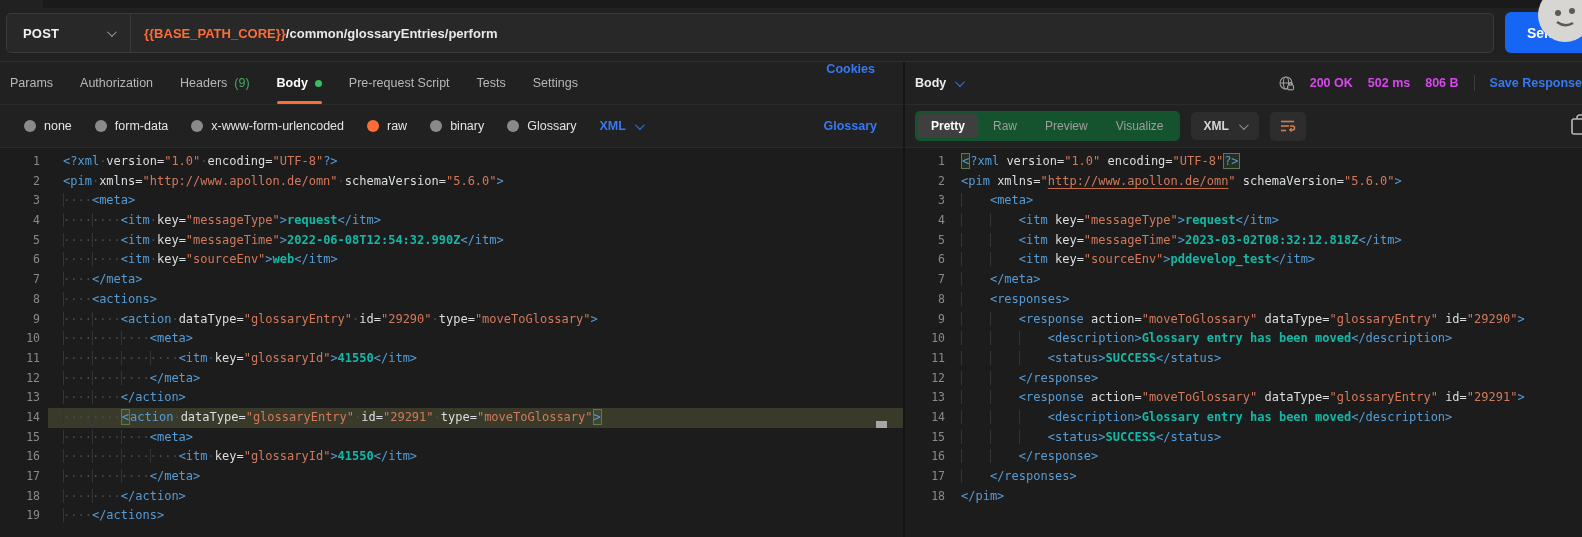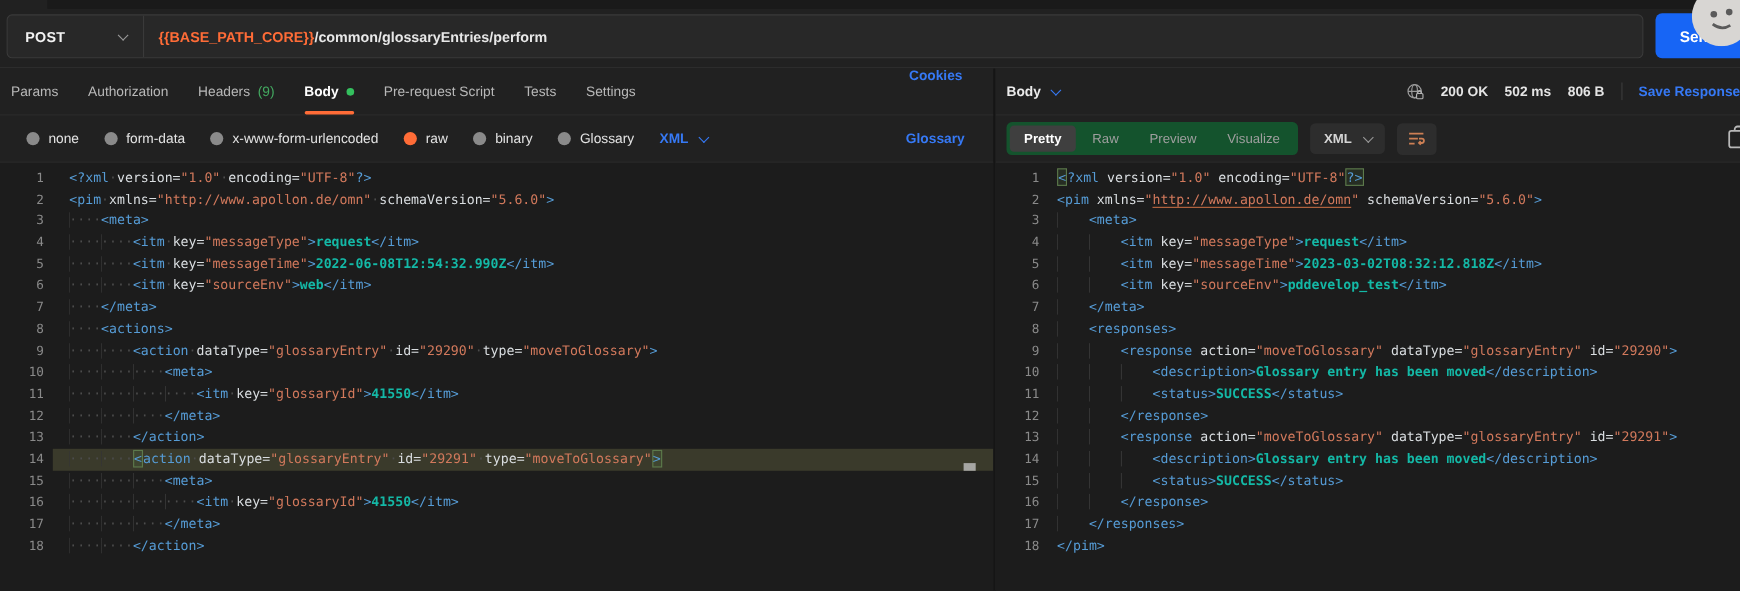--- a/index.html
+++ b/index.html
@@ -52,21 +52,21 @@
   .radio.sel { background:#ff6c37; }
   .lang-select { display:flex; align-items:center; gap:9px; color:#3679f5; font-weight:600; font-size:12.5px; cursor:pointer; }
   .lang-select .chev { border-color:#3679f5; }
   .beautify { margin-left:auto; color:#3679f5; font-weight:600; font-size:12.5px; cursor:pointer; }
   
   .resp-header { height:43px; flex:none; display:flex; align-items:center; padding:0 0 0 10px; border-bottom:1px solid #2b2b2b; }
   .resp-body-label { display:flex; align-items:center; gap:9px; color:#ececec; font-weight:700; font-size:12.5px; cursor:pointer; }
   .resp-body-label .chev { border-color:#3679f5; }
   .resp-meta { margin-left:auto; display:flex; align-items:center; gap:15px; white-space:nowrap; }
   .resp-meta > * { flex:none; }
-  .stat-green { color:#e5e5e5; font-size:12.5px; font-weight:600; }
+  .stat-green { color:#d946ef; font-size:12.5px; font-weight:600; }
   .meta-divider { width:1px; height:16px; background:#3c3c3c; }
   .save-resp { color:#3679f5; font-weight:600; font-size:12.5px; cursor:pointer; }
   
   .resp-tabs { height:43px; flex:none; display:flex; align-items:center; gap:11px; padding-left:10px; border-bottom:1px solid #2b2b2b; position:relative; }
   .rtab-group { display:flex; align-items:center; background:#14532d; border-radius:5px; padding:3px; gap:2px; }
   .rtab { padding:5px 13px; font-size:12px; color:#9f9f9f; border-radius:4px; cursor:pointer; }
   .rtab.active { background:#3f3f3f; color:#fff; font-weight:600; }
   .xml-btn { display:flex; align-items:center; gap:10px; background:#2d2d2d; border-radius:5px; padding:7px 13px;
              color:#d5d5d5; font-weight:600; font-size:12px; cursor:pointer; }
   .wrap-btn { background:#2d2d2d; border-radius:5px; width:36px; height:29px; display:flex; align-items:center; justify-content:center; cursor:pointer; }
@@ -196,20 +196,21 @@
         <div class="code-line"><span class="ln">9</span><span class="ct"><span class="iu wsd">····</span><span class="iu wsd">····</span><span class="tk-t">&lt;action</span><span class="wsd">·</span><span class="tk-a">dataType=</span><span class="tk-v">"glossaryEntry"</span><span class="wsd">·</span><span class="tk-a">id=</span><span class="tk-v">"29290"</span><span class="wsd">·</span><span class="tk-a">type=</span><span class="tk-v">"moveToGlossary"</span><span class="tk-t">&gt;</span></span></div>
         <div class="code-line"><span class="ln">10</span><span class="ct"><span class="iu wsd">····</span><span class="iu wsd">····</span><span class="iu wsd">····</span><span class="tk-t">&lt;meta&gt;</span></span></div>
         <div class="code-line"><span class="ln">11</span><span class="ct"><span class="iu wsd">····</span><span class="iu wsd">····</span><span class="iu wsd">····</span><span class="iu wsd">····</span><span class="tk-t">&lt;itm</span><span class="wsd">·</span><span class="tk-a">key=</span><span class="tk-v">"glossaryId"</span><span class="tk-t">&gt;</span><span class="tk-x">41550</span><span class="tk-t">&lt;/itm&gt;</span></span></div>
         <div class="code-line"><span class="ln">12</span><span class="ct"><span class="iu wsd">····</span><span class="iu wsd">····</span><span class="iu wsd">····</span><span class="tk-t">&lt;/meta&gt;</span></span></div>
         <div class="code-line"><span class="ln">13</span><span class="ct"><span class="iu wsd">····</span><span class="iu wsd">····</span><span class="tk-t">&lt;/action&gt;</span></span></div>
         <div class="code-line hl"><span class="ln">14</span><span class="ct"><span class="iu wsd">····</span><span class="iu wsd">····</span><span class="tk-hb">&lt;</span><span class="tk-t">action</span><span class="wsd">·</span><span class="tk-a">dataType=</span><span class="tk-v">"glossaryEntry"</span><span class="wsd">·</span><span class="tk-a">id=</span><span class="tk-v">"29291"</span><span class="wsd">·</span><span class="tk-a">type=</span><span class="tk-v">"moveToGlossary"</span><span class="tk-hb">&gt;</span></span></div>
         <div class="code-line"><span class="ln">15</span><span class="ct"><span class="iu wsd">····</span><span class="iu wsd">····</span><span class="iu wsd">····</span><span class="tk-t">&lt;meta&gt;</span></span></div>
         <div class="code-line"><span class="ln">16</span><span class="ct"><span class="iu wsd">····</span><span class="iu wsd">····</span><span class="iu wsd">····</span><span class="iu wsd">····</span><span class="tk-t">&lt;itm</span><span class="wsd">·</span><span class="tk-a">key=</span><span class="tk-v">"glossaryId"</span><span class="tk-t">&gt;</span><span class="tk-x">41550</span><span class="tk-t">&lt;/itm&gt;</span></span></div>
         <div class="code-line"><span class="ln">17</span><span class="ct"><span class="iu wsd">····</span><span class="iu wsd">····</span><span class="iu wsd">····</span><span class="tk-t">&lt;/meta&gt;</span></span></div>
         <div class="code-line"><span class="ln">18</span><span class="ct"><span class="iu wsd">····</span><span class="iu wsd">····</span><span class="tk-t">&lt;/action&gt;</span></span></div>
+        <div class="code-line"><span class="ln">19</span><span class="ct"><span class="iu wsd">····</span><span class="tk-t">&lt;/actions&gt;</span></span></div>
       </div>
   </div>
 
   <div class="right-pane">
     <div class="resp-header">
       <div class="resp-body-label">
         <span>Body</span>
         <span class="chev"></span>
       </div>
       <div class="resp-meta">

